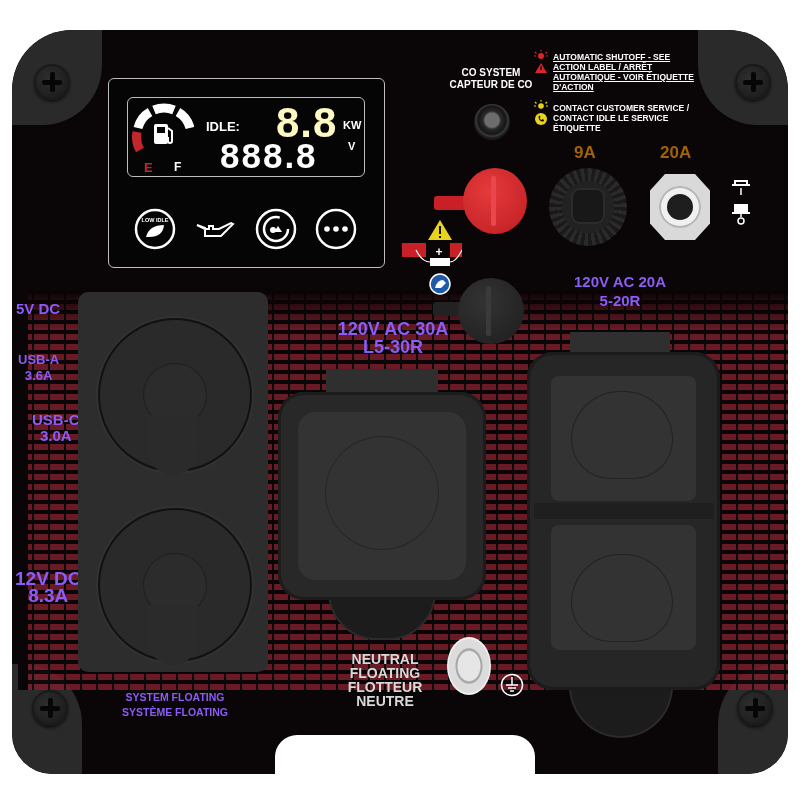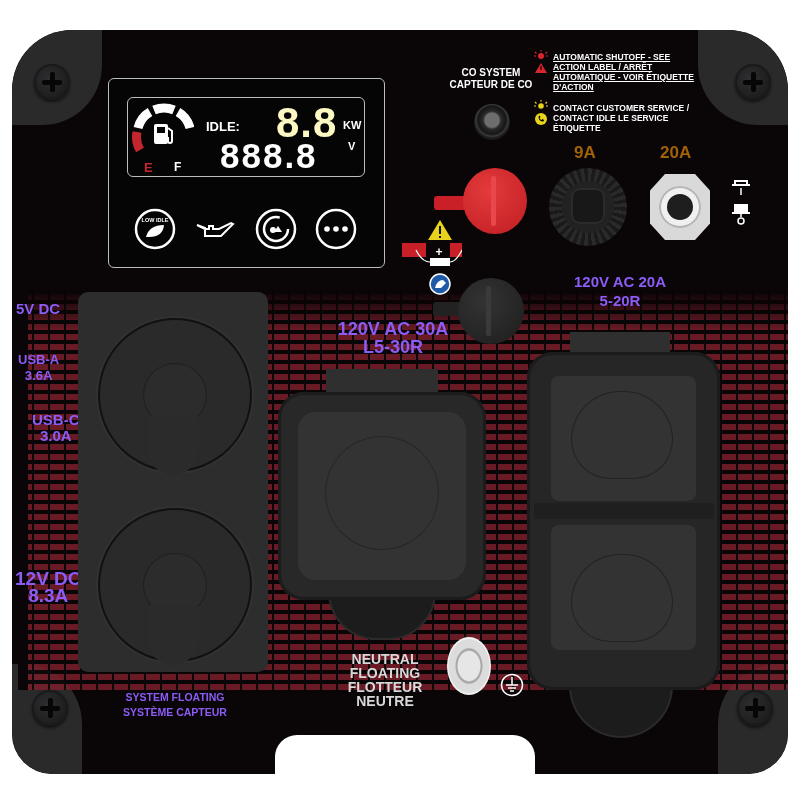--- a/index.html
+++ b/index.html
@@ -321,21 +321,21 @@
 <div class="r520-knob"></div>
 <div class="r520-housing"></div>
 <div class="r520-face" style="top:376px;"></div>
 <div class="r520-face" style="top:525px;"></div>
 <div class="r520-divider"></div>
 <div class="r520-plug" style="top:392px;"></div>
 <div class="r520-plug" style="top:555px;"></div>
 
 <div class="text-label" style="left:110px;top:690px;width:130px;font-size:10.5px;line-height:15px;">
   <div>SYSTEM FLOATING</div>
-  <div>SYSTÈME CAPTEUR</div>
+  <div>SYSTÈME FLOATING</div>
 </div>
 <div class="text-label" style="left:330px;top:645px;width:110px;font-size:14px;line-height:14px;color:#d8d8d8;margin-top:7px;">
   <div>NEUTRAL FLOATING</div>
   <div>FLOTTEUR NEUTRE</div>
 </div>
 
 <div class="ground-post"></div>
 <svg class="ground-symbol" viewBox="0 0 24 24">
   <circle cx="12" cy="12" r="10.5" stroke="#fff" stroke-width="1.5" fill="none"></circle>
   <path d="M12 4 v8 M6 12 h12 M8 15 h8 M10 18 h4" stroke="#fff" stroke-width="1.5"></path>

